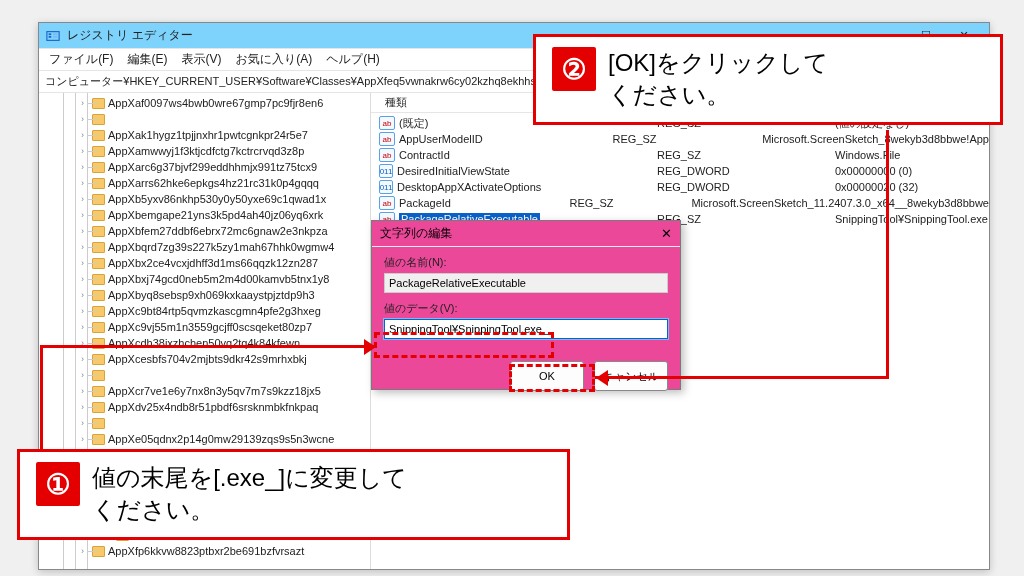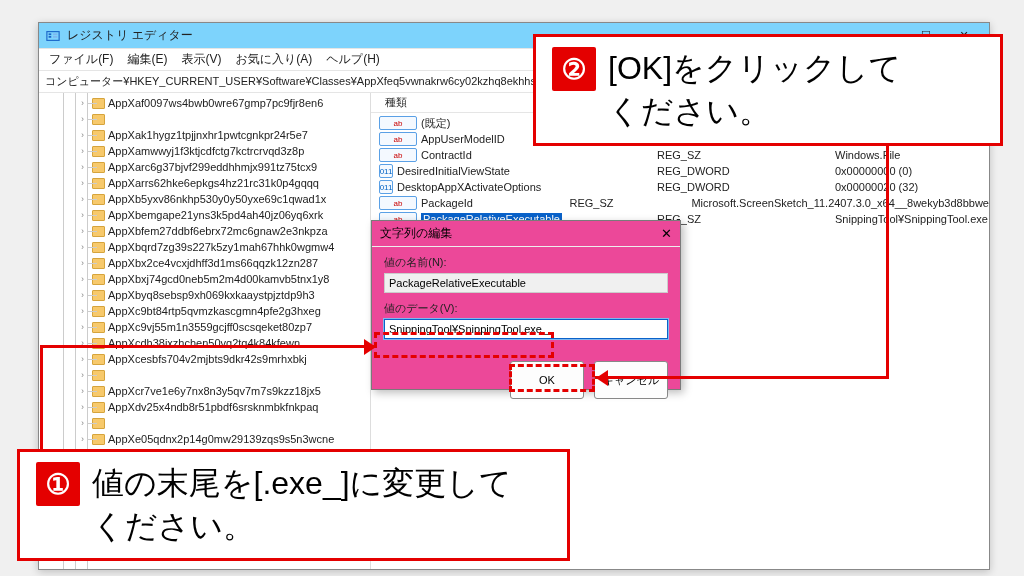--- a/index.html
+++ b/index.html
@@ -26,42 +26,42 @@
   }
   .chevron { color:#888; font-size:9px; width:8px; display:inline-block; margin-left:-18px;}
   .folder { width:13px; height:11px; background:#f7c96b; border:1px solid #d6a43c; border-radius:1px; display:inline-block;}
   .list { flex:1; overflow:hidden; font-size:11px; color:#222;}
   .list-header { display:flex; height:20px; align-items:center; border-bottom:1px solid #e5e5e5; padding-left:8px; gap: 1px;}
   .list-header > div { padding:2px 6px; border-right:1px solid transparent;}
   .col-name{ width:278px;} .col-type{ width:178px;} .col-data{ flex:1;}
   .list-body { padding:2px 0;}
   .list-row { display:flex; align-items:center; height:16px; padding-left:8px;}
   .list-row .col-name{ display:flex; align-items:center; gap:4px;}
-  .ab-icon{ width:38px; height:14px; display:inline-flex; align-items:center; justify-content:center; border:1px solid #5aa0e6; border-radius:2px; font-size:8px; color:#c80000; background:#f4f9ff;}
+  .ab-icon{ width:16px; height:14px; display:inline-flex; align-items:center; justify-content:center; border:1px solid #5aa0e6; border-radius:2px; font-size:8px; color:#c80000; background:#f4f9ff;}
   .num-icon{ width:14px; height:14px; display:inline-flex; align-items:center; justify-content:center; border:1px solid #5aa0e6; border-radius:2px; font-size:8px; color:#0062c4; background:#f4f9ff;}
   .selected-val { background:#0a62c9; color:#fff; padding:0 2px;}
   
   
   .dialog {
     position:absolute; left:371px; top:220px; width:310px; height:170px;
     background:#ec4899; border:1px solid #7a7a7a; box-shadow: 3px 3px 8px rgba(0,0,0,.25);
   }
   .dlg-title { display:flex; align-items:center; justify-content:space-between; height:26px; padding:0 8px; font-size:12px; border-bottom:1px solid #eee;}
   .dlg-close { font-size:13px;}
   .dlg-body { padding:8px 12px; font-size:11px; color:#222;}
   .dlg-label { margin-bottom:3px;}
   .dlg-field { width:100%; height:20px; padding:2px 4px; font-size:11px; border:1px solid #888; background:#fff; margin-bottom:8px;}
   .dlg-field.ro { background:#f0f0f0; border:1px solid #ccc;}
   .dlg-buttons { display:flex; gap:10px; justify-content:flex-end; padding:6px 12px 8px;}
-  .dlg-btn { width:74px; height:38px; font-size:11px; background:#fdfdfd; border:1px solid #888; border-radius:3px;}
+  .dlg-btn { width:74px; height:30px; font-size:11px; background:#fdfdfd; border:1px solid #888; border-radius:3px;}
   
   
   .anno-box { position:absolute; border:3px solid #e40000; background:#fff; padding:10px 16px; display:flex; align-items:flex-start; gap:12px;}
   .anno-num { width:44px; height:44px; background:#e40000; color:#fff; display:flex; align-items:center; justify-content:center; font-size:28px; font-weight:bold; border-radius:2px; flex-shrink:0;}
-  .anno-text { font-size:32px; line-height:1.35; color:#000; white-space:pre-line;}
+  .anno-text { font-size:24px; line-height:1.35; color:#000; white-space:pre-line;}
   .anno1 { left:17px; top:449px; width:553px; }
   .anno2 { left:533px; top:34px; width:470px; }
   .dash-box { position:absolute; border:3px dashed #e40000;}
   .dash-input { left:374px; top:332px; width:180px; height:26px;}
   .dash-ok { left:509px; top:364px; width:86px; height:28px;}
   .arrow-line { position:absolute; background:#e40000;}
   .al1 { left:40px; top:345px; width:334px; height:3px;}
   .al1v { left:40px; top:345px; width:3px; height:106px;}
   .arrowhead1{ position:absolute; left:364px; top:339px; width:0; height:0; border-left:12px solid #e40000; border-top:8px solid transparent; border-bottom:8px solid transparent;}
   .al2a { left:595px; top:376px; width:294px; height:3px;}

